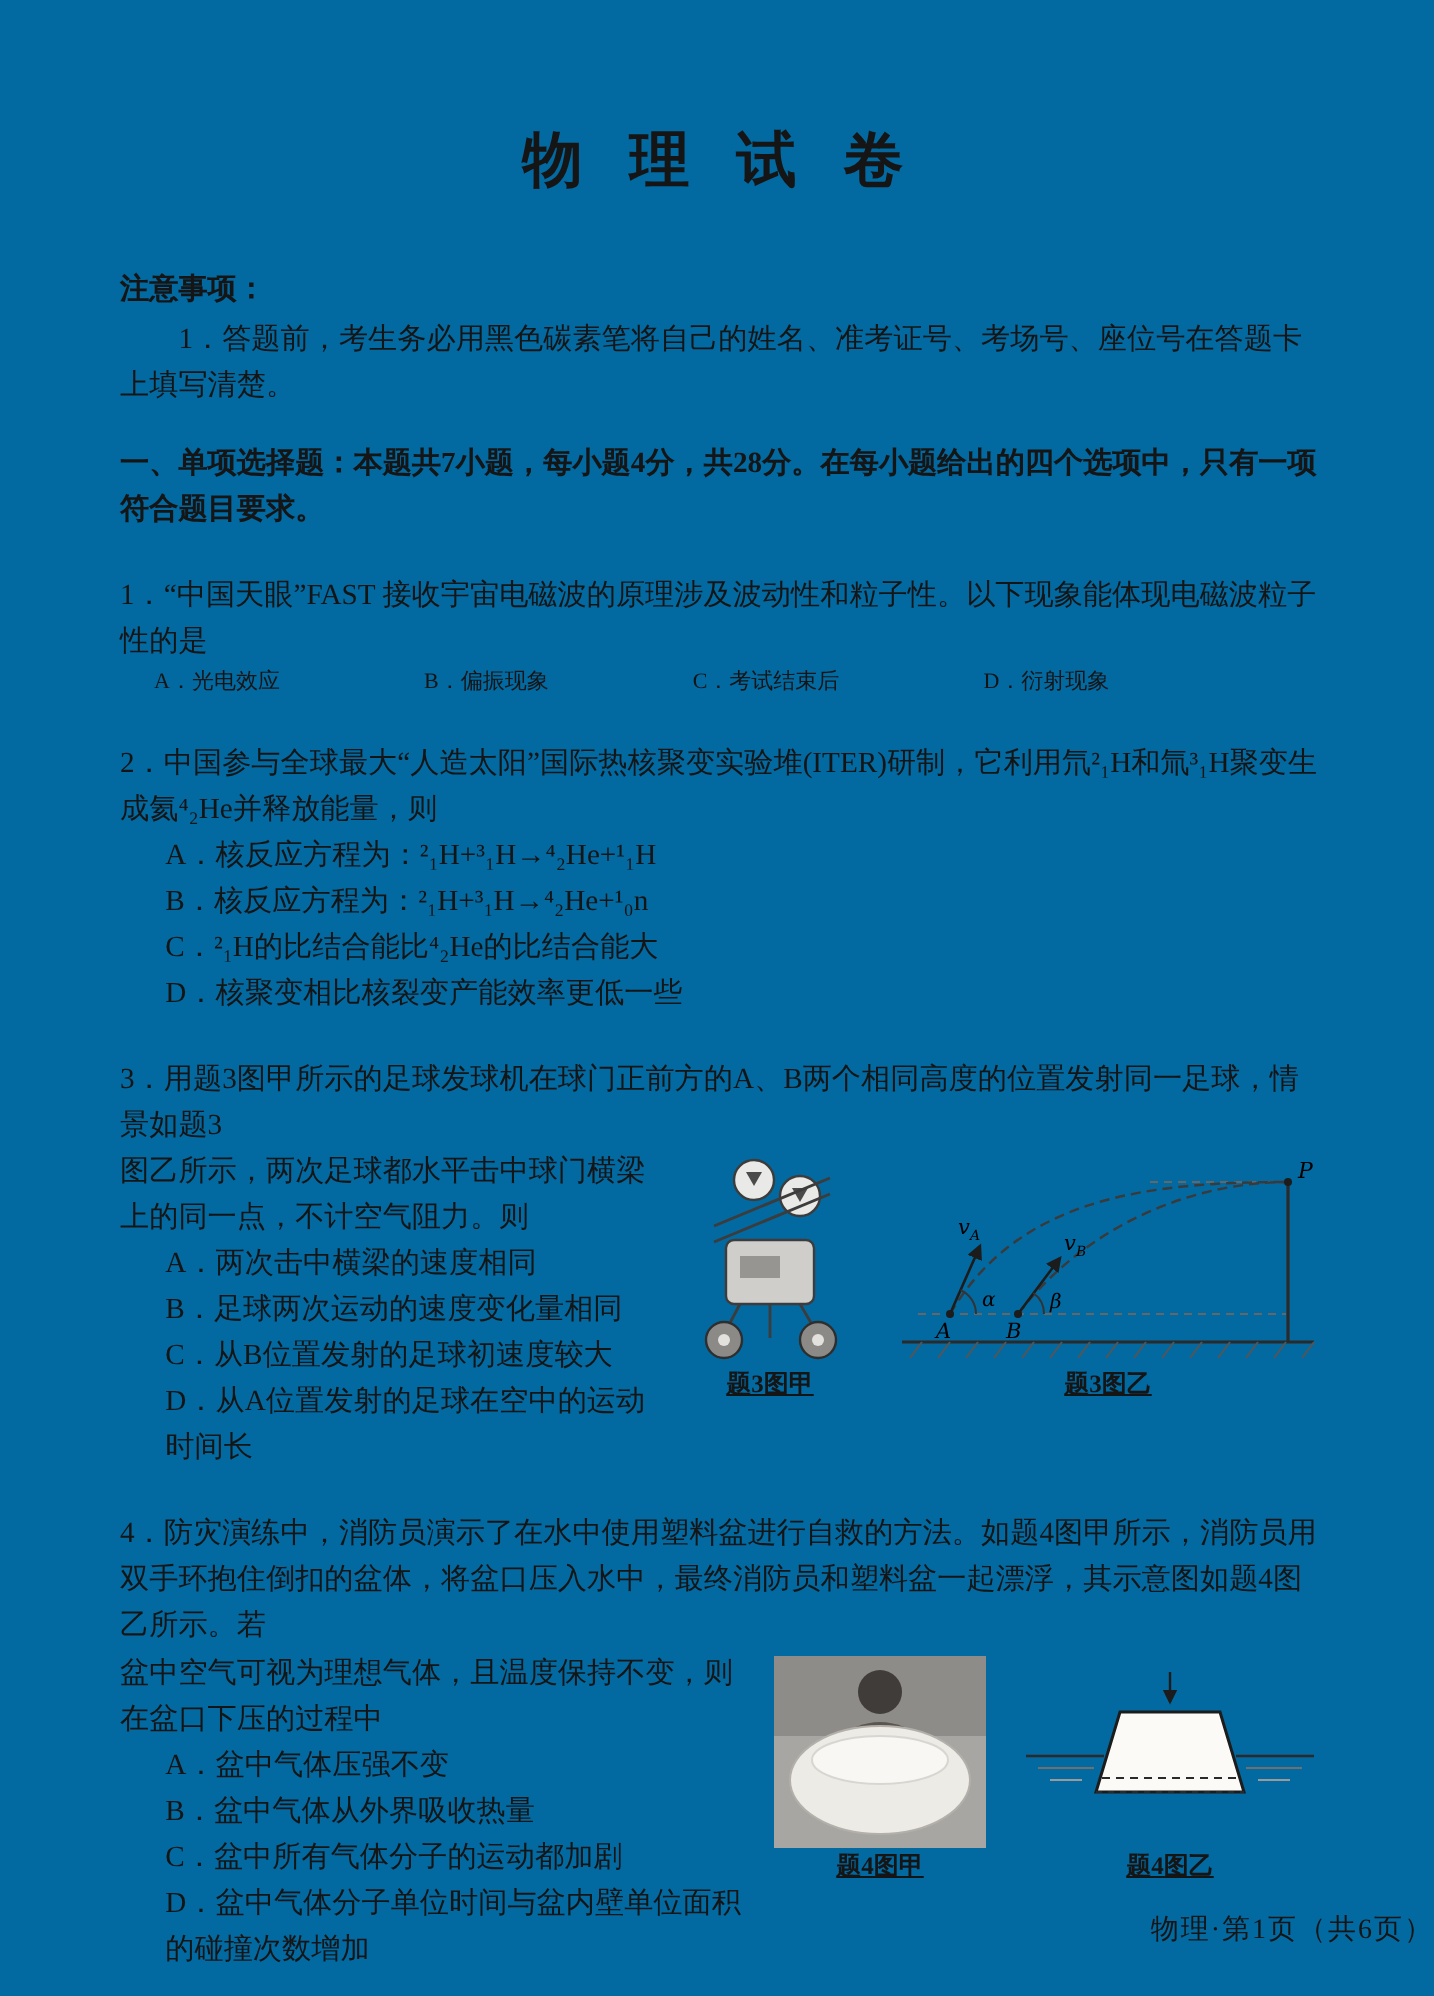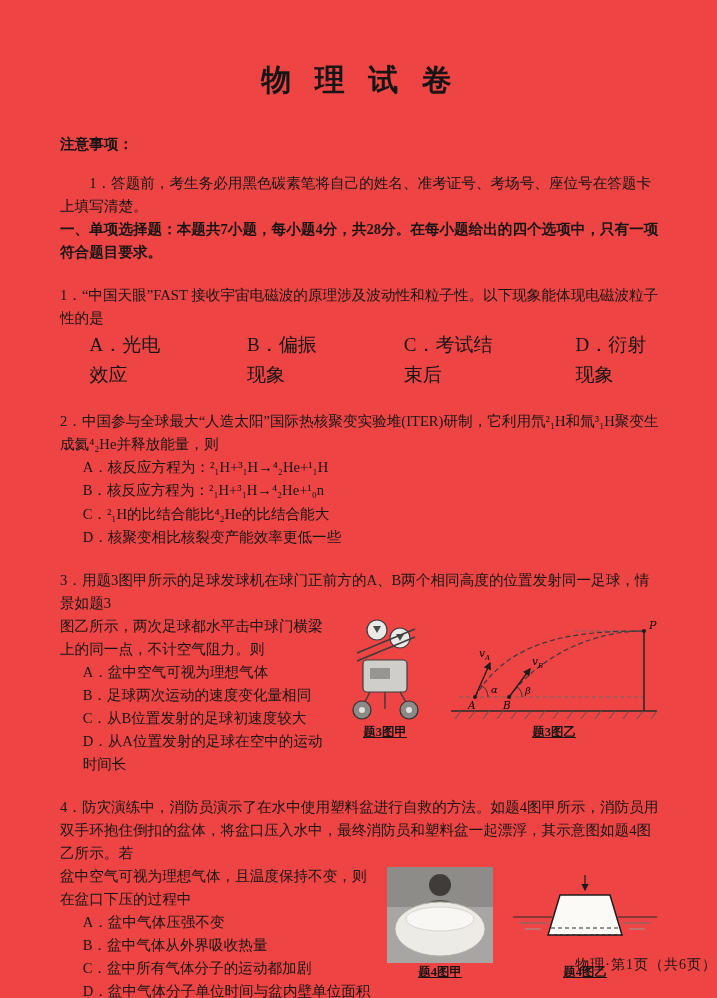--- a/index.html
+++ b/index.html
@@ -1,32 +1,32 @@
 <!DOCTYPE html>
 <html><head>
 <meta charset="utf-8">
 <style>
   * { margin:0; padding:0; box-sizing:border-box; }
   html,body { background:#e9e8e4; }
   body { font-family:"Liberation Serif","DejaVu Serif",serif; color:#151515; }
   .page {
     position:relative; width:717px; height:998px; margin:0 auto;
-    background:#ef4444; padding:34px 56px 14px 60px; overflow:hidden;
+    background:#0369a1; padding:34px 56px 14px 60px; overflow:hidden;
   }
   .title {
     text-align:center; font-size:30px; font-weight:bold;
     letter-spacing:8px; margin:26px 0 34px 0;
   }
   p, .txt { font-size:14.6px; line-height:1.58; }
   .indent { text-indent:2em; }
-  .notice-heading { font-size:14.6px; font-weight:bold; margin-bottom:18px; }
-  .section-heading { font-size:14.6px; font-weight:bold; line-height:1.58; }
+  .notice-heading { font-size:14.6px; font-weight:bold; margin-bottom:5px; }
+  .section-heading { font-size:14.6px; font-weight:bold; margin-top:16px; line-height:1.58; }
   .question { margin-top:20px; }
   .opt { padding-left:1.55em; }
-  .options-row { display:flex; gap:72px; padding-left:1.55em; font-size:19px; line-height:1.58; }
+  .options-row { display:flex; gap:72px; padding-left:1.55em; font-size:11px; line-height:1.58; }
   .q-body::after { content:""; display:block; clear:both; }
   .figures { float:right; display:flex; align-items:flex-end; gap:16px; margin:2px 0 4px 14px; }
   .fig { text-align:center; }
   .caption { font-weight:bold; font-size:12.5px; margin-top:2px; line-height:1.2;text-decoration:underline; }
   .footer {
     position:absolute; left:0; bottom:24px; width:100%;
     text-align:right; font-size:14px; letter-spacing:1px;
   }
   svg { display:block; margin:0 auto; }
   svg text { font-family:"DejaVu Serif","Liberation Serif",serif; }
@@ -114,21 +114,21 @@
             <text x="78" y="77" font-size="10" class="ital">β</text>
             <text x="32" y="40" font-size="10.5" class="ital">v</text>
             <text x="38" y="43" font-size="7" class="ital">A</text>
             <text x="85" y="48" font-size="10.5" class="ital">v</text>
             <text x="91" y="51" font-size="7" class="ital">B</text>
           </svg>
           <div class="caption">题3图乙</div>
         </div>
       </div>
       <p>图乙所示，两次足球都水平击中球门横梁上的同一点，不计空气阻力。则</p>
-      <p class="opt">A．盆中空气可视为理想气体</p>
+      <p class="opt">A．两次击中横梁的速度相同</p>
       <p class="opt">B．足球两次运动的速度变化量相同</p>
       <p class="opt">C．从B位置发射的足球初速度较大</p>
       <p class="opt">D．从A位置发射的足球在空中的运动时间长</p>
     </div>
   </div>
 
   <div class="question">
     <p>4．防灾演练中，消防员演示了在水中使用塑料盆进行自救的方法。如题4图甲所示，消防员用双手环抱住倒扣的盆体，将盆口压入水中，最终消防员和塑料盆一起漂浮，其示意图如题4图乙所示。若</p>
     <div class="q-body">
       <div class="figures">

